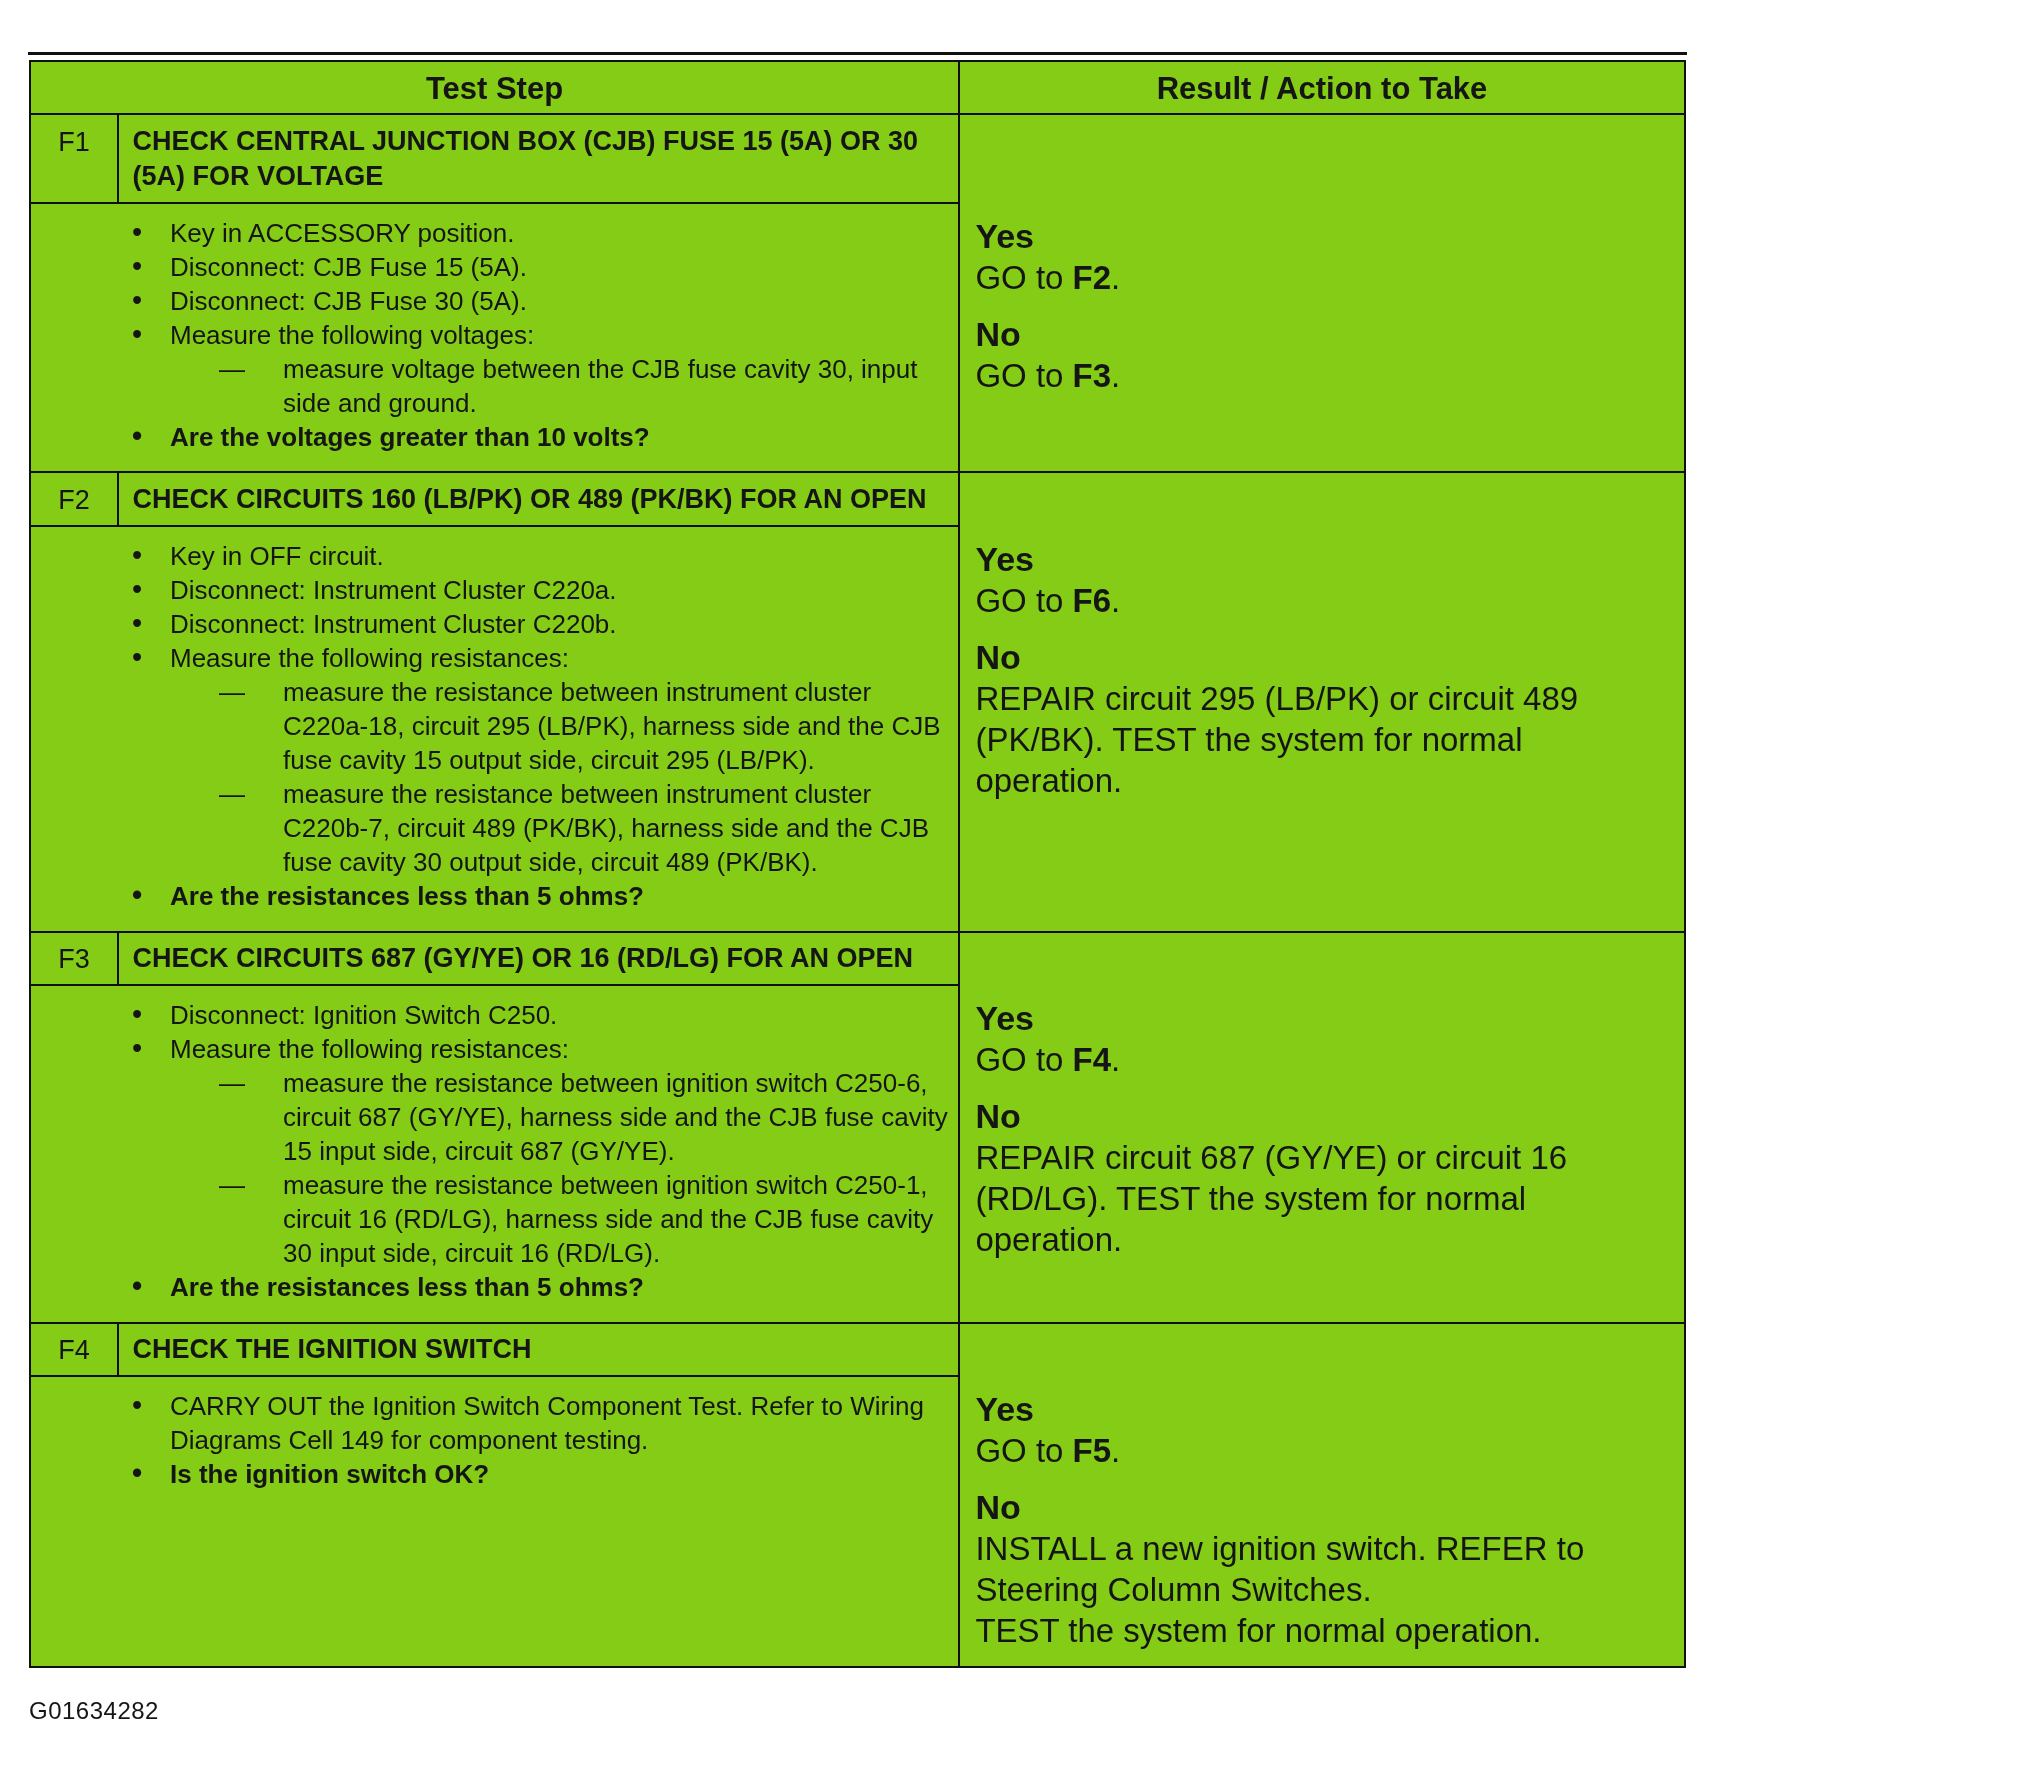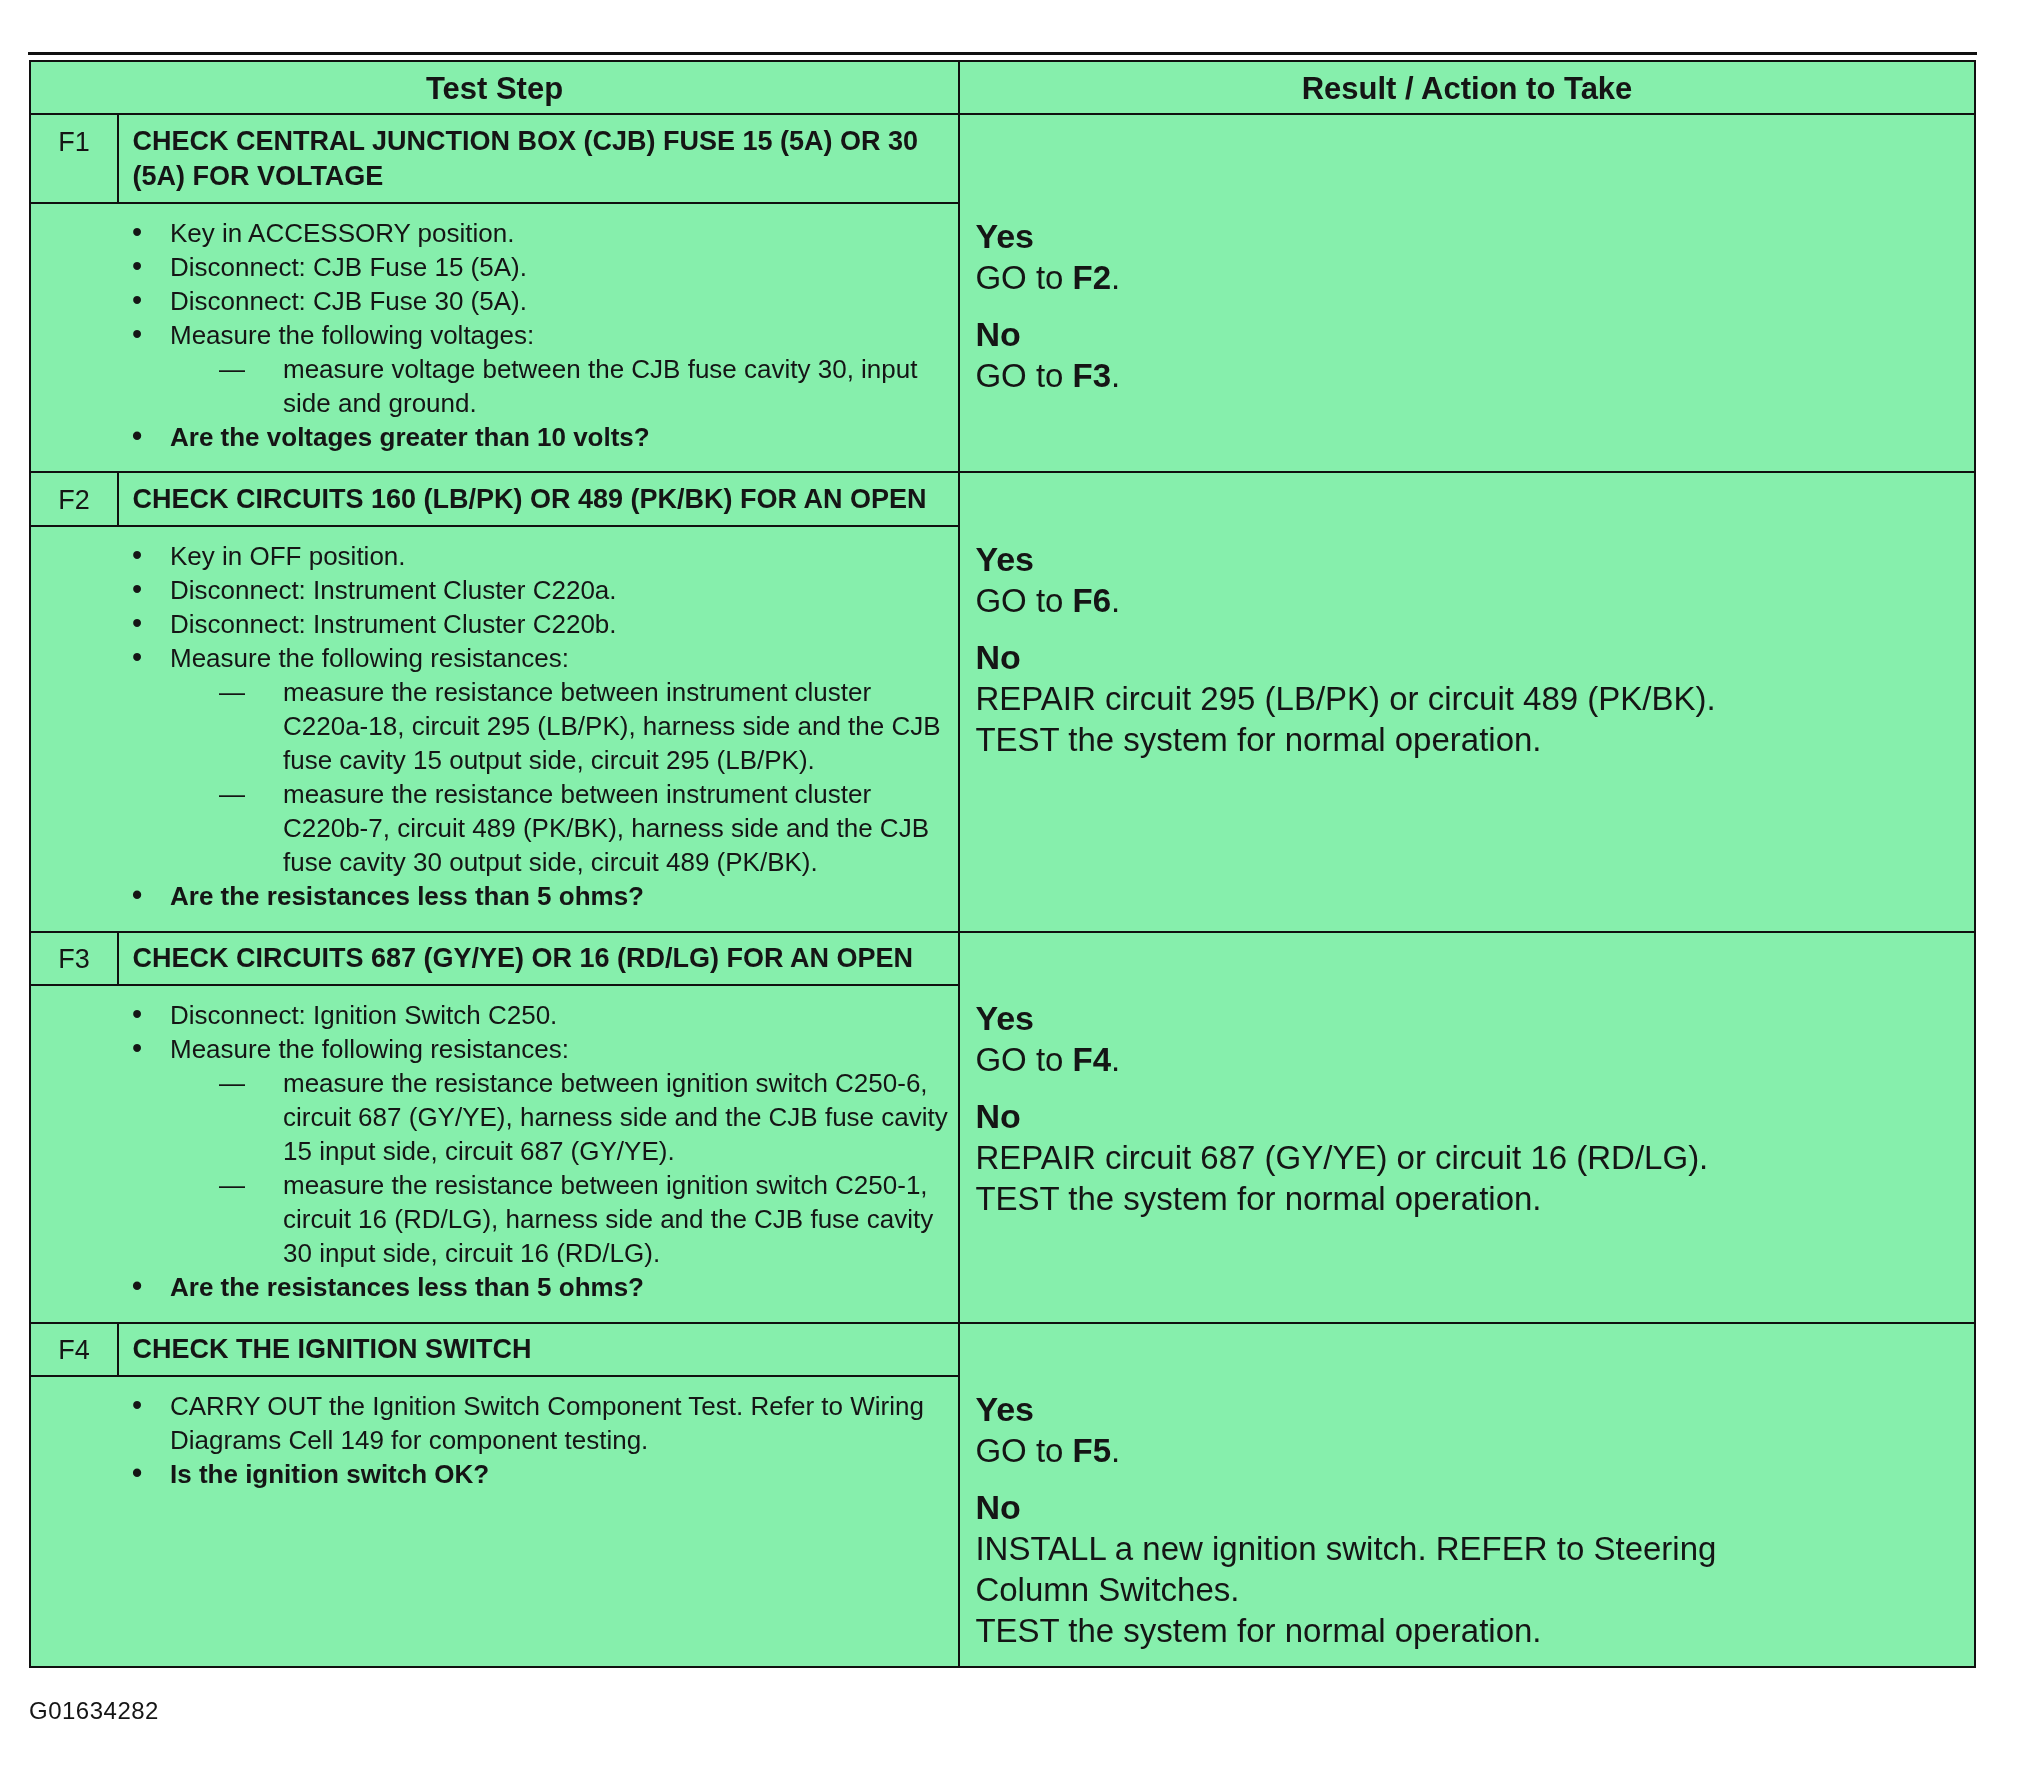--- a/index.html
+++ b/index.html
@@ -13,23 +13,23 @@
     overflow: hidden;
   }
   .page {
     position: absolute;
     inset: 0;
     padding: 60px 29px 0 29px;
     background: #ffffff;
   }
   .pinpoint-table {
     position: relative;
-    width: 1947px;
+    width: 1657px;
     border: 2.9px solid #101010;
-    background: #86efac;
+    background: #84cc16;
   }
   
   .pinpoint-table::before {
     content: "";
     position: absolute;
     left: -2.9px;
     right: -2.9px;
     top: -9.6px;
     height: 2.9px;
     background: #101010;
@@ -134,21 +134,21 @@
         <div class="res-line"><span>GO to </span><span class="res-strong">F3</span><span>.</span></div>
       </div>
     </section>
 
     <section class="step">
       <div class="titlerow">
         <div class="fnum">F2</div>
         <div class="step-title">CHECK CIRCUITS 160 (LB/PK) OR 489 (PK/BK) FOR AN OPEN</div>
       </div>
       <div class="step-body">
-        <div class="bullet">Key in OFF position.</div>
+        <div class="bullet">Key in OFF circuit.</div>
         <div class="bullet">Disconnect: Instrument Cluster C220a.</div>
         <div class="bullet">Disconnect: Instrument Cluster C220b.</div>
         <div class="bullet">Measure the following resistances:</div>
         <div class="sub">measure the resistance between instrument cluster C220a-18, circuit 295 (LB/PK), harness side and the CJB fuse cavity 15 output side, circuit 295 (LB/PK).</div>
         <div class="sub">measure the resistance between instrument cluster C220b-7, circuit 489 (PK/BK), harness side and the CJB fuse cavity 30 output side, circuit 489 (PK/BK).</div>
         <div class="bullet q">Are the resistances less than 5 ohms?</div>
       </div>
       <div class="step-result">
         <div class="res-label">Yes</div>
         <div class="res-line"><span>GO to </span><span class="res-strong">F6</span><span>.</span></div>

